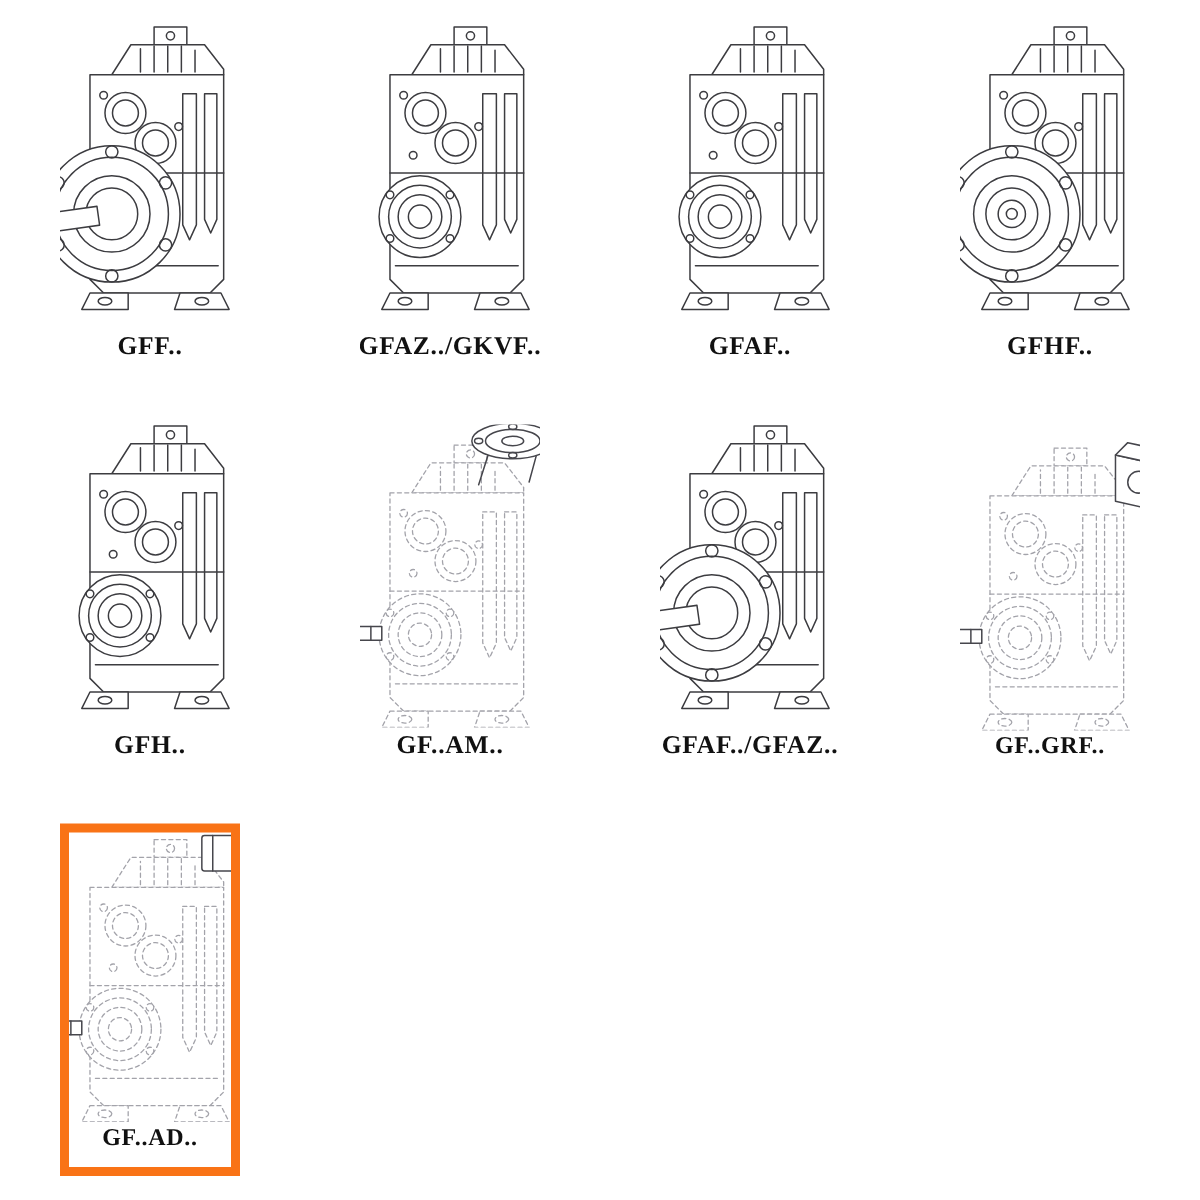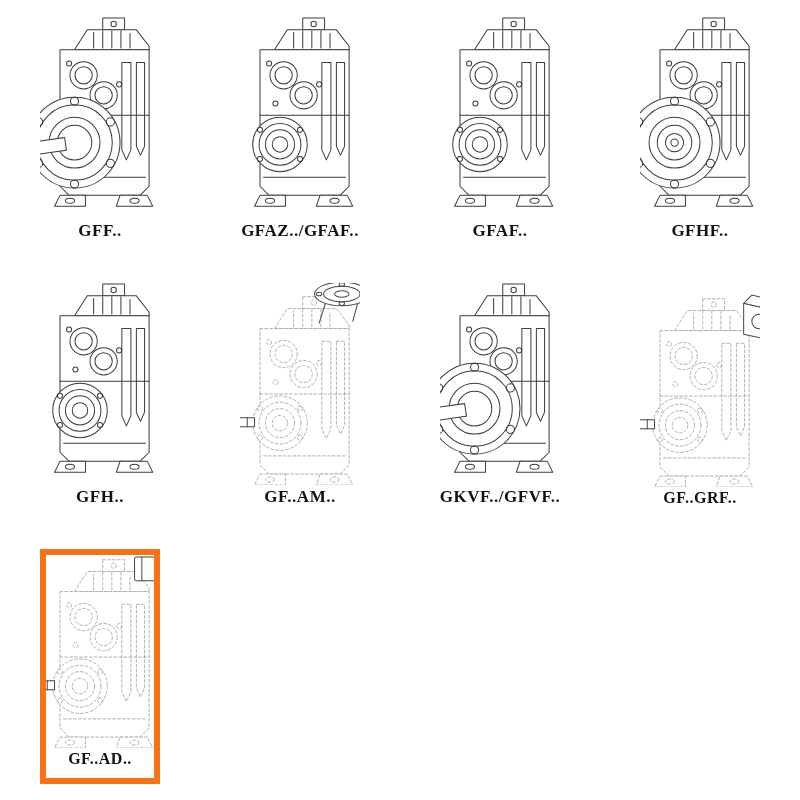--- a/index.html
+++ b/index.html
@@ -146,21 +146,21 @@
   <figure class="cell">
     <div class="art">
       <svg viewBox="0 0 200 232">
         <g class="ln">
           <use href="#sym-housing"></use>
           <use href="#sym-bores"></use>
           <use href="#sym-bearing"></use>
         </g>
       </svg>
     </div>
-    <figcaption class="label">GFAZ../GFAF..</figcaption>
+    <figcaption class="label">GFAZ../GKVF..</figcaption>
   </figure>
 
   <figure class="cell">
     <div class="art">
       <svg viewBox="0 0 200 232">
         <g class="ln">
           <use href="#sym-housing"></use>
           <use href="#sym-bores"></use>
           <use href="#sym-bearing"></use>
         </g>
@@ -221,21 +221,21 @@
       <svg viewBox="0 0 200 232">
         <g class="ln">
           <use href="#sym-housing"></use>
           <use href="#sym-bores"></use>
           <g transform="translate(72,148)">
               <use href="#sym-flange-shaft"></use>
             </g>
         </g>
       </svg>
     </div>
-    <figcaption class="label">GKVF../GFVF..</figcaption>
+    <figcaption class="label">GFAF../GFAZ..</figcaption>
   </figure>
 
 
   <figure class="cell">
     <div class="art">
       <svg viewBox="0 0 200 232">
         <g class="ghost" transform="translate(0,14)">
           <use href="#sym-housing"></use>
           <use href="#sym-bores"></use>
           <use href="#sym-bearing"></use>

